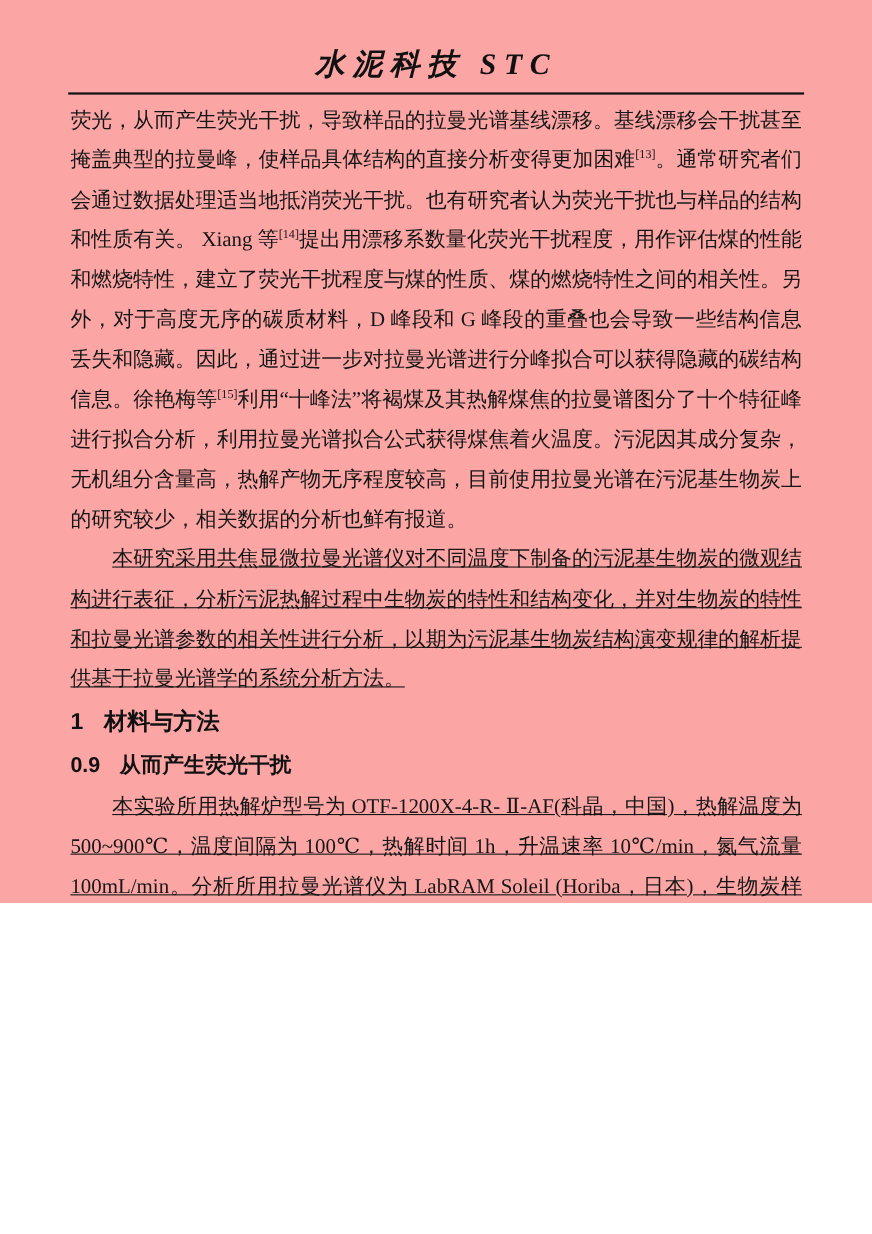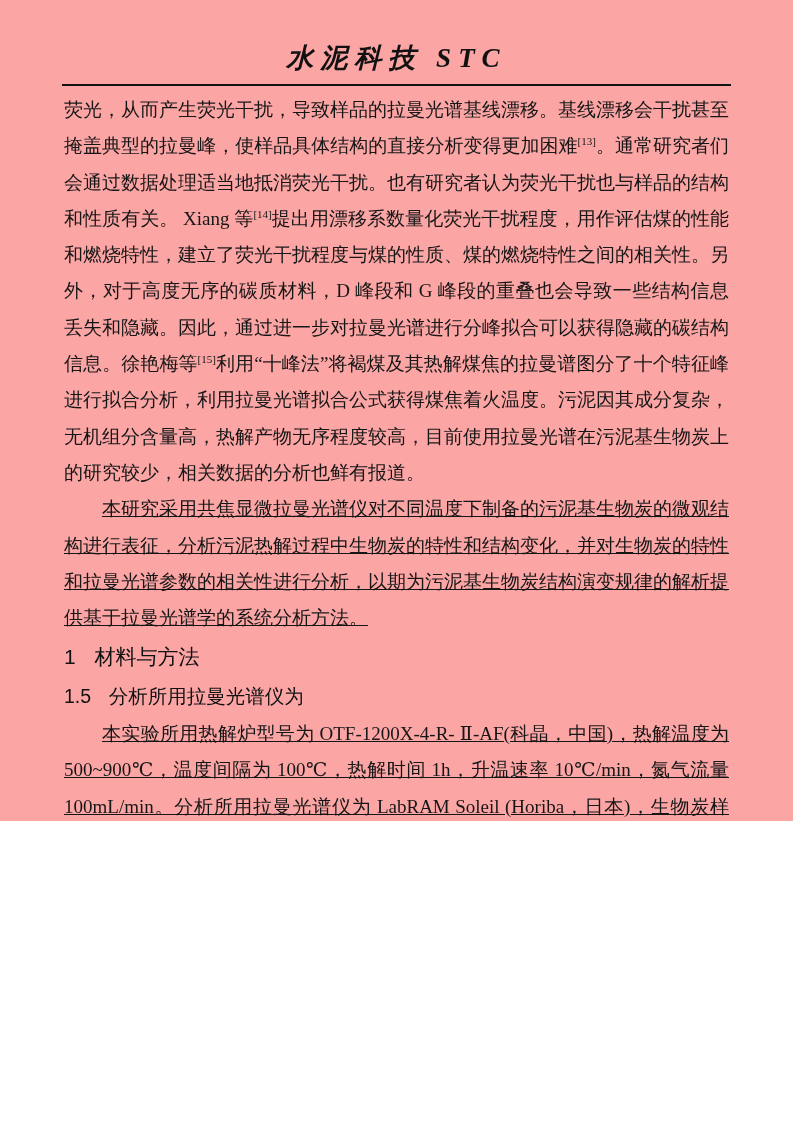--- a/index.html
+++ b/index.html
@@ -53,21 +53,21 @@
     text-decoration: underline;
   }
   sup.ref {
     font-size: 11px;
     line-height: 0;
     vertical-align: super;
     letter-spacing: 0;
   }
   h2.sec-1, h3.sec-1-1 {
     font-family: "Liberation Sans", "DejaVu Sans", sans-serif;
-    font-weight: normal;
+    font-weight: bold;
     color: #111;
     margin: 0;
     line-height: 36.3px;
   }
   h2.sec-1 {
     font-size: 21px;
     margin-top: 3px;
   }
   h3.sec-1-1 {
     font-size: 19.5px;
@@ -121,21 +121,21 @@
   <div class="header-rule"></div>
 
   <div class="content">
 
     <p class="body-p"><span>荧光，从而产生荧光干扰，导致样品的拉曼光谱基线漂移。基线漂移会干扰甚至掩盖典型的拉曼峰，使样品具体结构的直接分析变得更加困难</span><sup class="ref">[13]</sup><span>。通常研究者们会通过数据处理适当地抵消荧光干扰。也有研究者认为荧光干扰也与样品的结构和性质有关。 Xiang 等</span><sup class="ref">[14]</sup><span>提出用漂移系数量化荧光干扰程度，用作评估煤的性能和燃烧特性，建立了荧光干扰程度与煤的性质、煤的燃烧特性之间的相关性。另外，对于高度无序的碳质材料，D 峰段和 G 峰段的重叠也会导致一些结构信息丢失和隐藏。因此，通过进一步对拉曼光谱进行分峰拟合可以获得隐藏的碳结构信息。徐艳梅等</span><sup class="ref">[15]</sup><span>利用“十峰法”将褐煤及其热解煤焦的拉曼谱图分了十个特征峰进行拟合分析，利用拉曼光谱拟合公式获得煤焦着火温度。污泥因其成分复杂，无机组分含量高，热解产物无序程度较高，目前使用拉曼光谱在污泥基生物炭上的研究较少，相关数据的分析也鲜有报道。</span></p>
 
     <p class="body-p indent">本研究采用共焦显微拉曼光谱仪对不同温度下制备的污泥基生物炭的微观结构进行表征，分析污泥热解过程中生物炭的特性和结构变化，并对生物炭的特性和拉曼光谱参数的相关性进行分析，以期为污泥基生物炭结构演变规律的解析提供基于拉曼光谱学的系统分析方法。</p>
 
     <h2 class="sec-1"><span class="sec-num">1</span><span>材料与方法</span></h2>
 
-    <h3 class="sec-1-1"><span class="sec-num">1.5</span><span>分析所用拉曼光谱仪为</span></h3>
+    <h3 class="sec-1-1"><span class="sec-num">0.9</span><span>从而产生荧光干扰</span></h3>
 
 
     <p class="body-p indent">本实验所用热解炉型号为 OTF-1200X-4-R- Ⅱ-AF(科晶，中国)，热解温度为 500~900℃，温度间隔为 100℃，热解时间 1h，升温速率 10℃/min，氮气流量 100mL/min。分析所用拉曼光谱仪为 LabRAM Soleil (Horiba，日本)，生物炭样品均匀放置于载玻片上,选用发射波长为532nm 的激光器,配备 50 倍物镜,功率 10mW，采集时间 5s，循环次数为 2 次。为确保数据采集可靠性，每个样品分析 10 次，计算平均值;挥发分含量采用重量法，准确称取 10g 烘干恒重的污泥样品，置于高温</p>
 
   </div>
 
   <div class="page-footer">
     <svg class="footer-divider" viewBox="0 0 660 6" preserveAspectRatio="none">
       <polygon points="0,3 330,0.6 660,3 330,5.4" fill="#111"></polygon>
     </svg>

